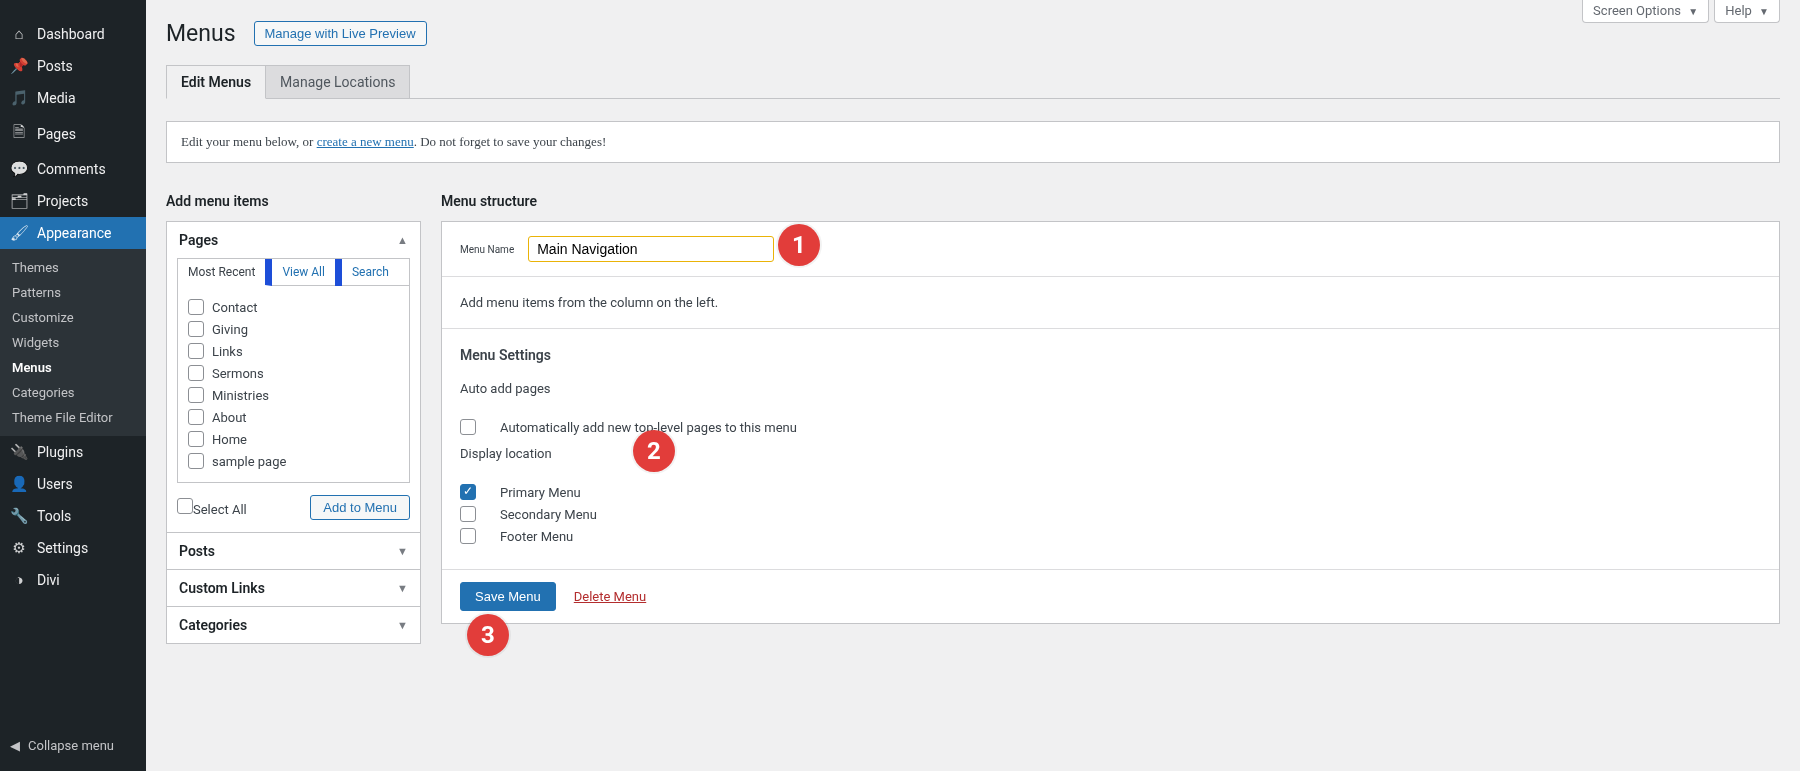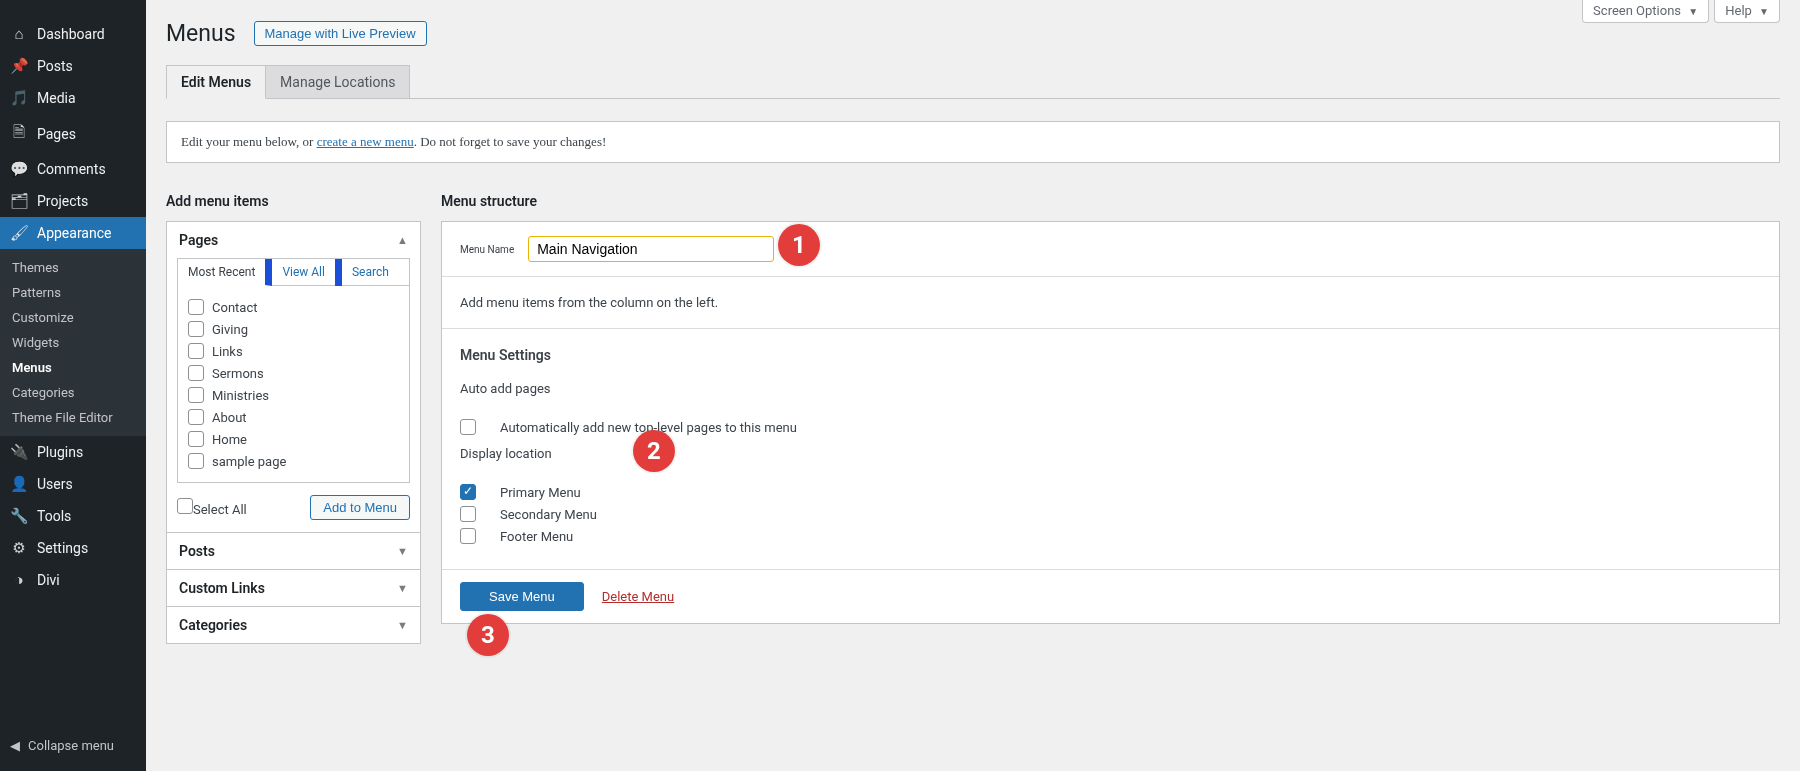--- a/index.html
+++ b/index.html
@@ -131,21 +131,21 @@
 .page-list label, .check-row label {
   display:flex; gap:8px; align-items:center; font-size:13px; padding:3px 0; color:#3c434a;
 }
 .mb-foot {
   display:flex; justify-content:space-between; align-items:center; margin-top:12px;
 }
 .btn {
   border:1px solid #2271b1; color:#2271b1; background:#f6f7f7;
   padding:4px 12px; font-size:13px; border-radius:3px; cursor:pointer;
 }
-.btn.primary { background:#2271b1; color:#fff; border-color:#2271b1; padding:6px 28px; }
+.btn.primary { background:#2271b1; color:#fff; border-color:#2271b1; padding:6px 14px; }
 .link-danger { color:#b32d2e; text-decoration:underline; cursor:pointer; font-size:13px; }
 
 .menu-frame { border:1px solid #c3c4c7; background:#fff; }
 .mf-row { padding:14px 18px; border-bottom:1px solid #dcdcde; display:flex; align-items:center; gap:14px; }
 .mf-row:last-child { border-bottom:none; }
 .mf-row label { font-size:10px; color:#3c434a; }
 .mf-row input[type=text] {
   border:1px solid #eab308; padding:4px 8px; font-size:14px; width:246px; border-radius:3px;
 }
 .mf-empty { padding:18px; font-size:13px; color:#3c434a; }

